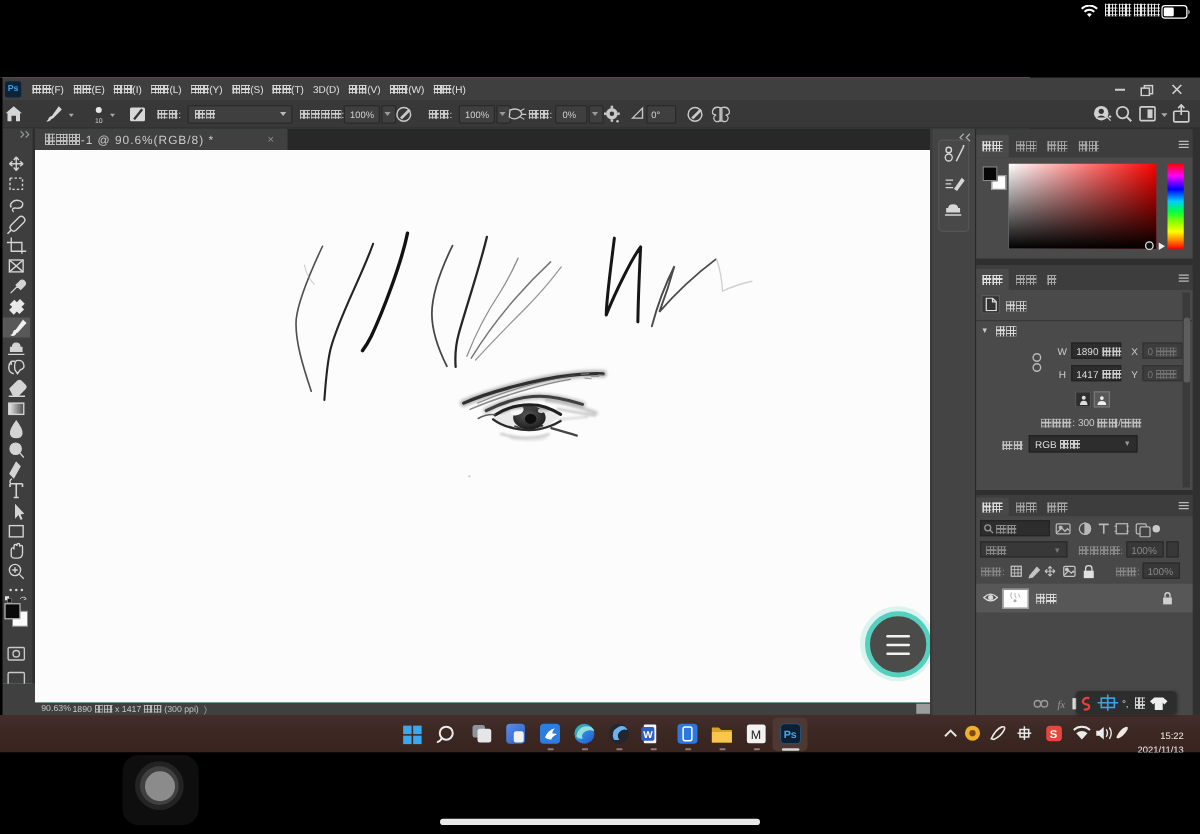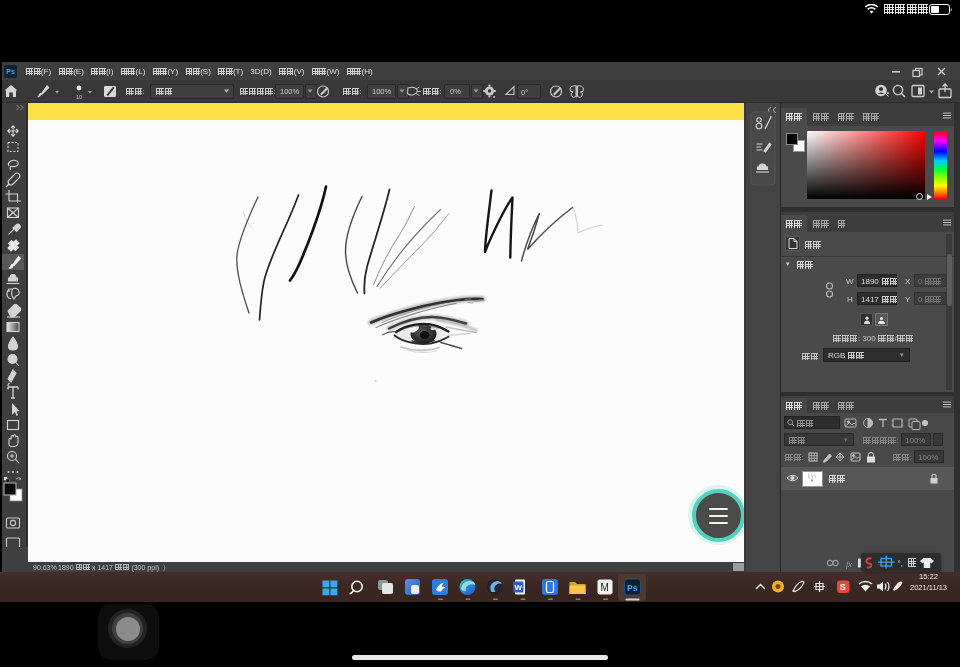--- a/index.html
+++ b/index.html
@@ -23,21 +23,21 @@
     <path d="M1.3 3 A8.8 8.8 0 0 1 13.7 3" stroke="#fff" stroke-width="1.6" fill="none"></path>
   </svg>
   <span class="ab txt" style="left:23px;top:1px;font-size:11px;color:#fff"><i class="cj"></i><i class="cj"></i><i class="cj"></i><i class="cj"></i></span>
   <svg class="ab" style="left:69px;top:2px" width="24" height="12" viewBox="0 0 24 12">
     <rect x="0.5" y="0.5" width="20" height="10" rx="2.5" fill="none" stroke="#fff" stroke-width="1"></rect>
     <rect x="2" y="2" width="8" height="7" rx="1" fill="#fff"></rect>
     <path d="M21.8 3.5 Q23.5 5.5 21.8 7.5 Z" fill="#fff"></path>
   </svg>
 </div>
 
-<div class="ab" id="pswin" style="left:0;top:62px;width:824px;height:510px;background:#fde047">
+<div class="ab" id="pswin" style="left:0;top:62px;width:824px;height:510px;background:#5eead4">
 
   <div class="ab" id="menubar" style="left:0;top:0;width:960px;height:18px;background:#3f3f3f">
     <div class="ab" style="left:4px;top:3px;width:13px;height:13px;background:#0d2438;border-radius:2px;color:#37a3ee;font-size:7px;font-weight:bold;text-align:center;line-height:13px">Ps</div>
     <div class="ab txt" style="left:26px;top:5px;font-size:8px;color:#e2e2e2;letter-spacing:0">
       <span style="margin-right:5px"><i class="cj"></i><i class="cj"></i>(F)</span>
       <span style="margin-right:5px"><i class="cj"></i><i class="cj"></i>(E)</span>
       <span style="margin-right:5px"><i class="cj"></i><i class="cj"></i>(I)</span>
       <span style="margin-right:5px"><i class="cj"></i><i class="cj"></i>(L)</span>
       <span style="margin-right:5px"><i class="cj"></i><i class="cj"></i>(Y)</span>
       <span style="margin-right:5px"><i class="cj"></i><i class="cj"></i>(S)</span>
@@ -129,20 +129,26 @@
     <span class="ab txt" style="left:126px;top:7px;font-size:8px;color:#d8d8d8"><i class="cj"></i><i class="cj"></i>:</span>
     <span class="ab txt" style="left:156px;top:7px;font-size:8px;color:#dcdcdc"><i class="cj"></i><i class="cj"></i></span>
     <span class="ab txt" style="left:240px;top:7px;font-size:8px;color:#d8d8d8"><i class="cj"></i><i class="cj"></i><i class="cj"></i><i class="cj"></i>:</span>
     <span class="ab txt" style="left:280px;top:7px;font-size:7.5px;color:#d0d0d0">100%</span>
     <span class="ab txt" style="left:343px;top:7px;font-size:8px;color:#d8d8d8"><i class="cj"></i><i class="cj"></i>:</span>
     <span class="ab txt" style="left:372px;top:7px;font-size:7.5px;color:#d0d0d0">100%</span>
     <span class="ab txt" style="left:423px;top:7px;font-size:8px;color:#d8d8d8"><i class="cj"></i><i class="cj"></i>:</span>
     <span class="ab txt" style="left:450px;top:7px;font-size:7.5px;color:#d0d0d0">0%</span>
   </div>
 
+  <div class="ab" id="tabbar" style="left:28px;top:41px;width:716px;height:17px;background:#282828">
+    <div class="ab" style="left:0;top:0;width:202px;height:17px;background:#404040">
+      <span class="ab txt" style="left:7px;top:3.5px;font-size:9.5px;letter-spacing:0.8px;color:#c9c9c9"><i class="cj"></i><i class="cj"></i><i class="cj"></i>-1 @ 90.6%(RGB/8) *</span>
+      <span class="ab" style="left:186px;top:3px;font-size:9px;color:#8f8f8f">×</span>
+    </div>
+  </div>
 
   <div class="ab" id="toolbar" style="left:0;top:41px;width:28px;height:444px;background:#3e3e3e;border-right:2px solid #2e2e2e">
     <svg class="ab" style="left:0;top:0" width="26" height="455" viewBox="0 0 26 455">
       <path d="M16.5 2 l2.5 2.5 l-2.5 2.5 M20.5 2 l2.5 2.5 l-2.5 2.5" stroke="#9a9a9a" stroke-width="0.9" fill="none"></path>
       <rect x="2" y="151" width="22" height="16" fill="#585858"></rect>
       <g stroke="#d4d4d4" stroke-width="1.1" fill="none">
 
         <path d="M13 22.5 L13 33.5 M7.5 28 L18.5 28 M13 22.5 l-2 2.5 M13 22.5 l2 2.5 M13 33.5 l-2 -2.5 M13 33.5 l2 -2.5 M7.5 28 l2.5 -2 M7.5 28 l2.5 2 M18.5 28 l-2.5 -2 M18.5 28 l-2.5 2"></path>
 
         <rect x="8" y="39.5" width="10" height="9" stroke-dasharray="2 1.6"></rect>
@@ -556,21 +562,21 @@
             <stop offset="0" stop-color="#5a8de8"></stop>
             <stop offset="1" stop-color="#2d5dc8"></stop>
           </linearGradient>
       <linearGradient id="eg" x1="0" y1="0" x2="1" y2="1">
             <stop offset="0" stop-color="#35c2a2"></stop>
             <stop offset="0.5" stop-color="#2e86e0"></stop>
             <stop offset="1" stop-color="#2356c4"></stop>
           </linearGradient>
     </defs>
   </svg>
-  <div class="ab txt" style="right:13px;top:0;font-size:7.5px;color:#efe8e4;text-align:center;line-height:1.45">15:22<br>2021/11/13</div>
+  <div class="ab txt" style="right:13px;top:12px;font-size:7.5px;color:#efe8e4;text-align:right;line-height:1.45">15:22<br>2021/11/13</div>
 </div>
 
 <div class="ab" id="ime" style="left:861px;top:553px;width:80px;height:18px;background:#2d2d2d;border-radius:3px;box-shadow:0 1px 3px rgba(0,0,0,0.5)">
   <svg class="ab" style="left:0;top:0" width="80" height="18" viewBox="0 0 80 18">
     <path d="M10.5 5.5 Q6.5 4.5 5.5 7.5 Q4.8 10 8 10.5 Q11 11 10.2 13.2 Q9.5 15 6 14.5" fill="none" stroke="#e0413a" stroke-width="1.8"></path>
     <rect x="20" y="5.5" width="10.5" height="7.5" fill="none" stroke="#3aa4e0" stroke-width="1.3"></rect>
     <path d="M25.2 2.5 L25.2 15.5 M17 9.2 L33.5 9.2" stroke="#3aa4e0" stroke-width="1.3"></path>
     <text x="36.5" y="12.5" font-size="8" fill="#dedede" font-family="Liberation Sans">°,</text>
   </svg>
   <span class="ab txt" style="left:46px;top:4.5px;font-size:9px;color:#e3e3e3"><i class="cj"></i></span>

